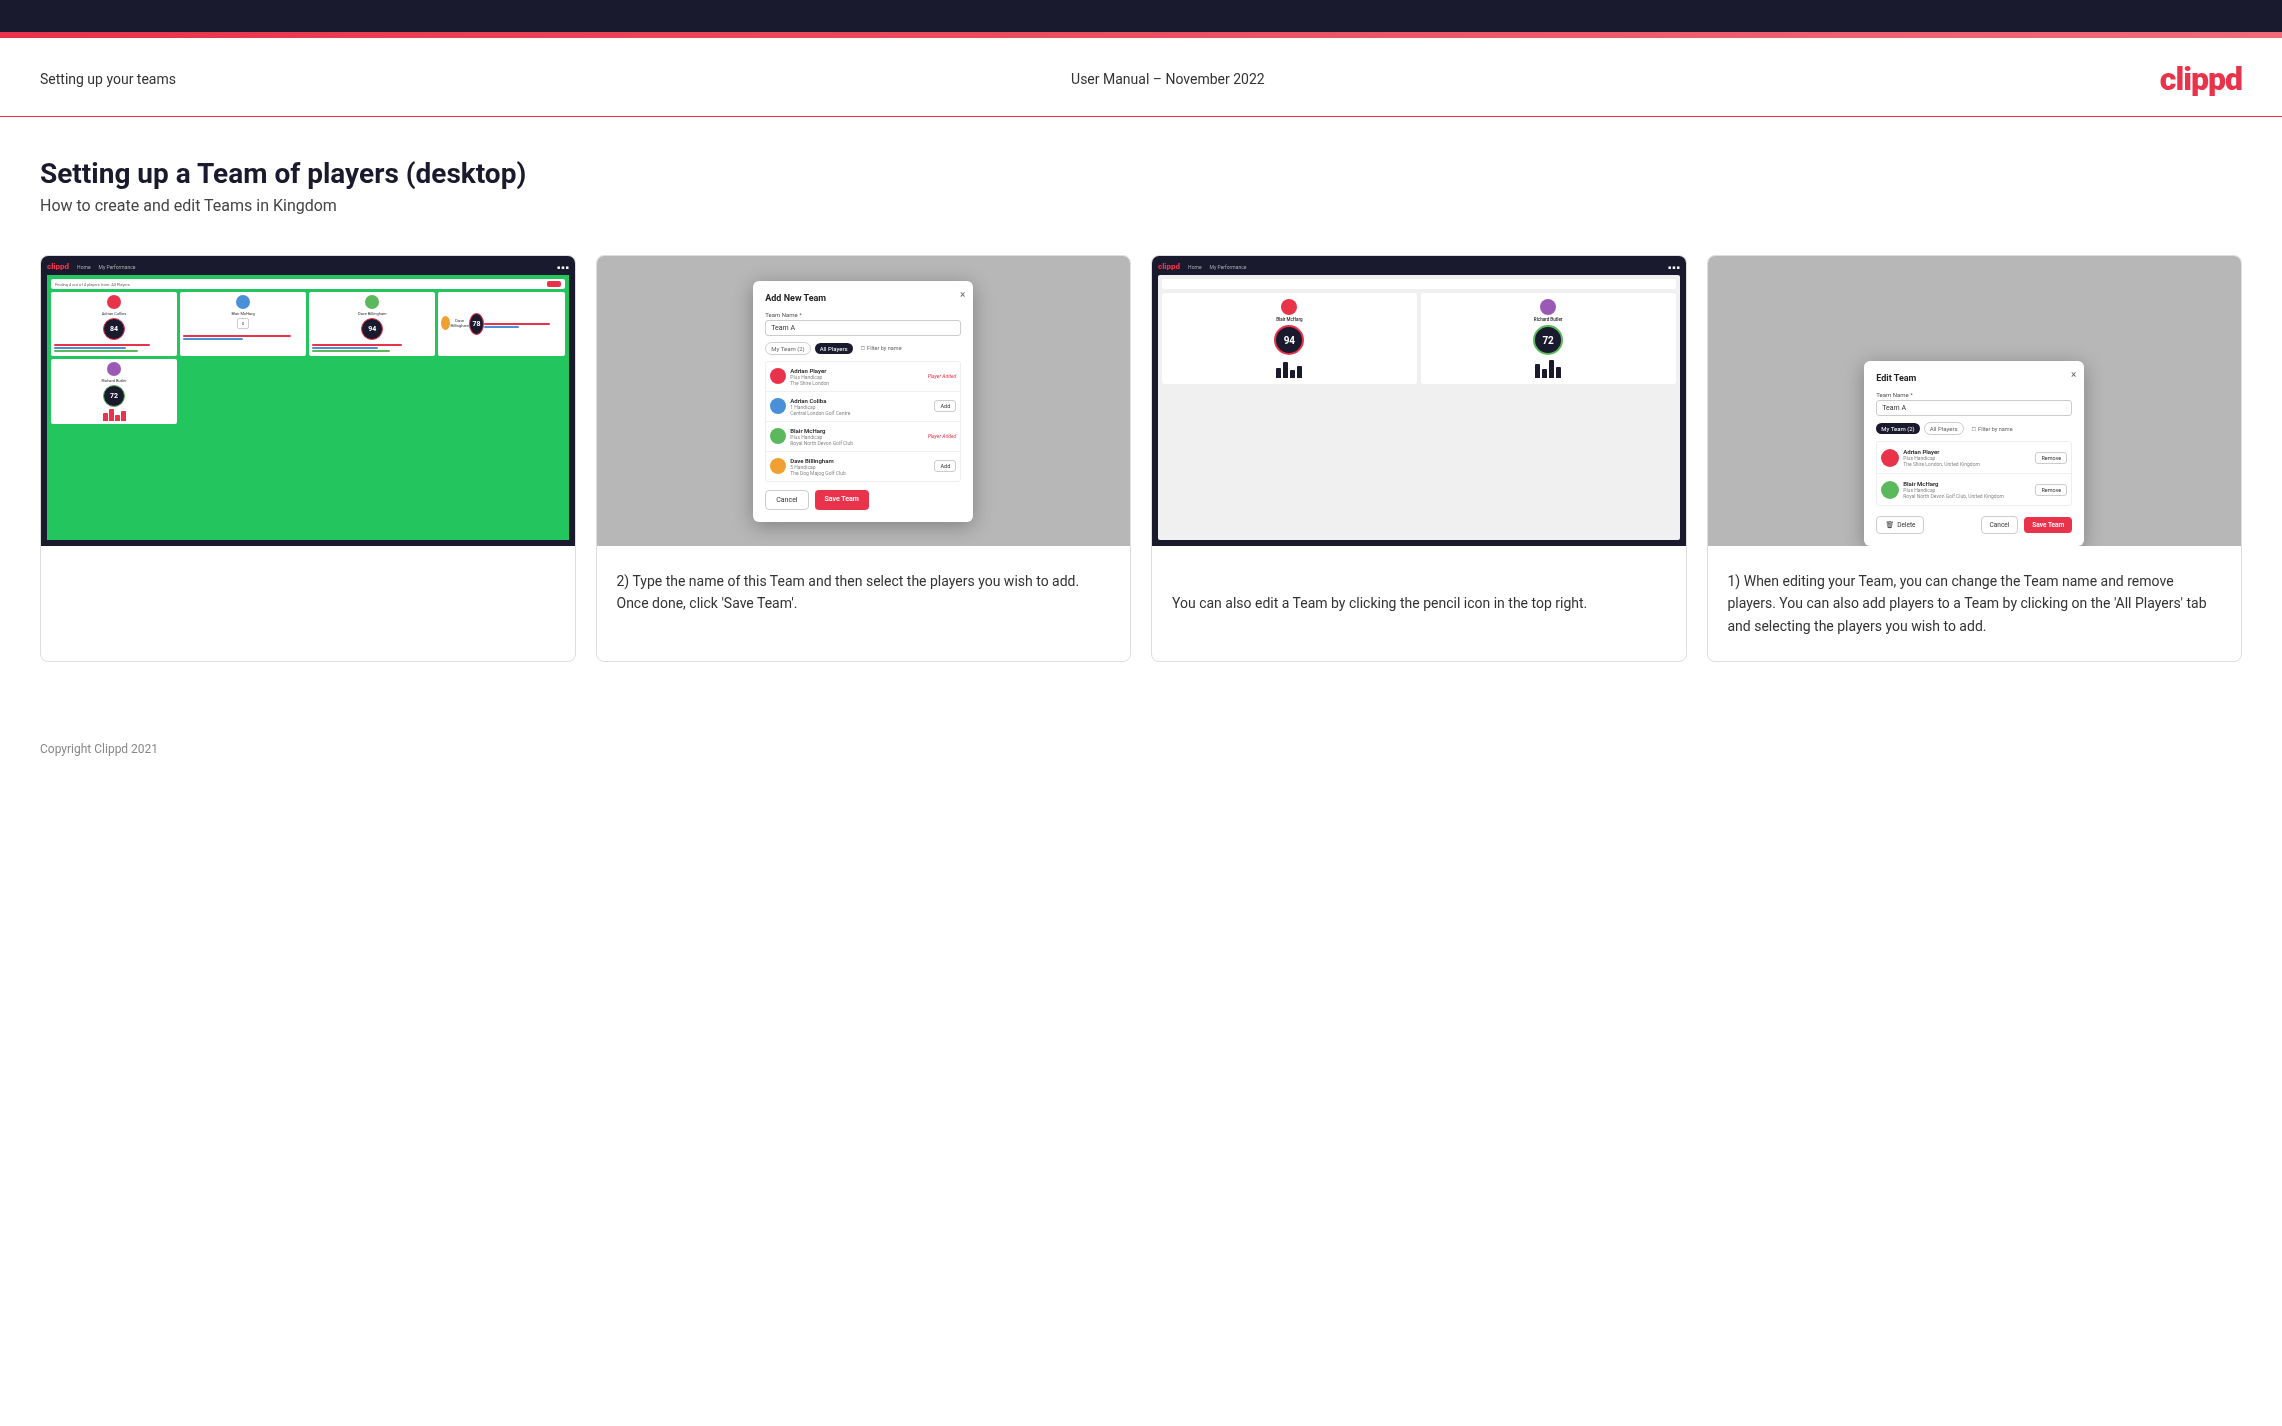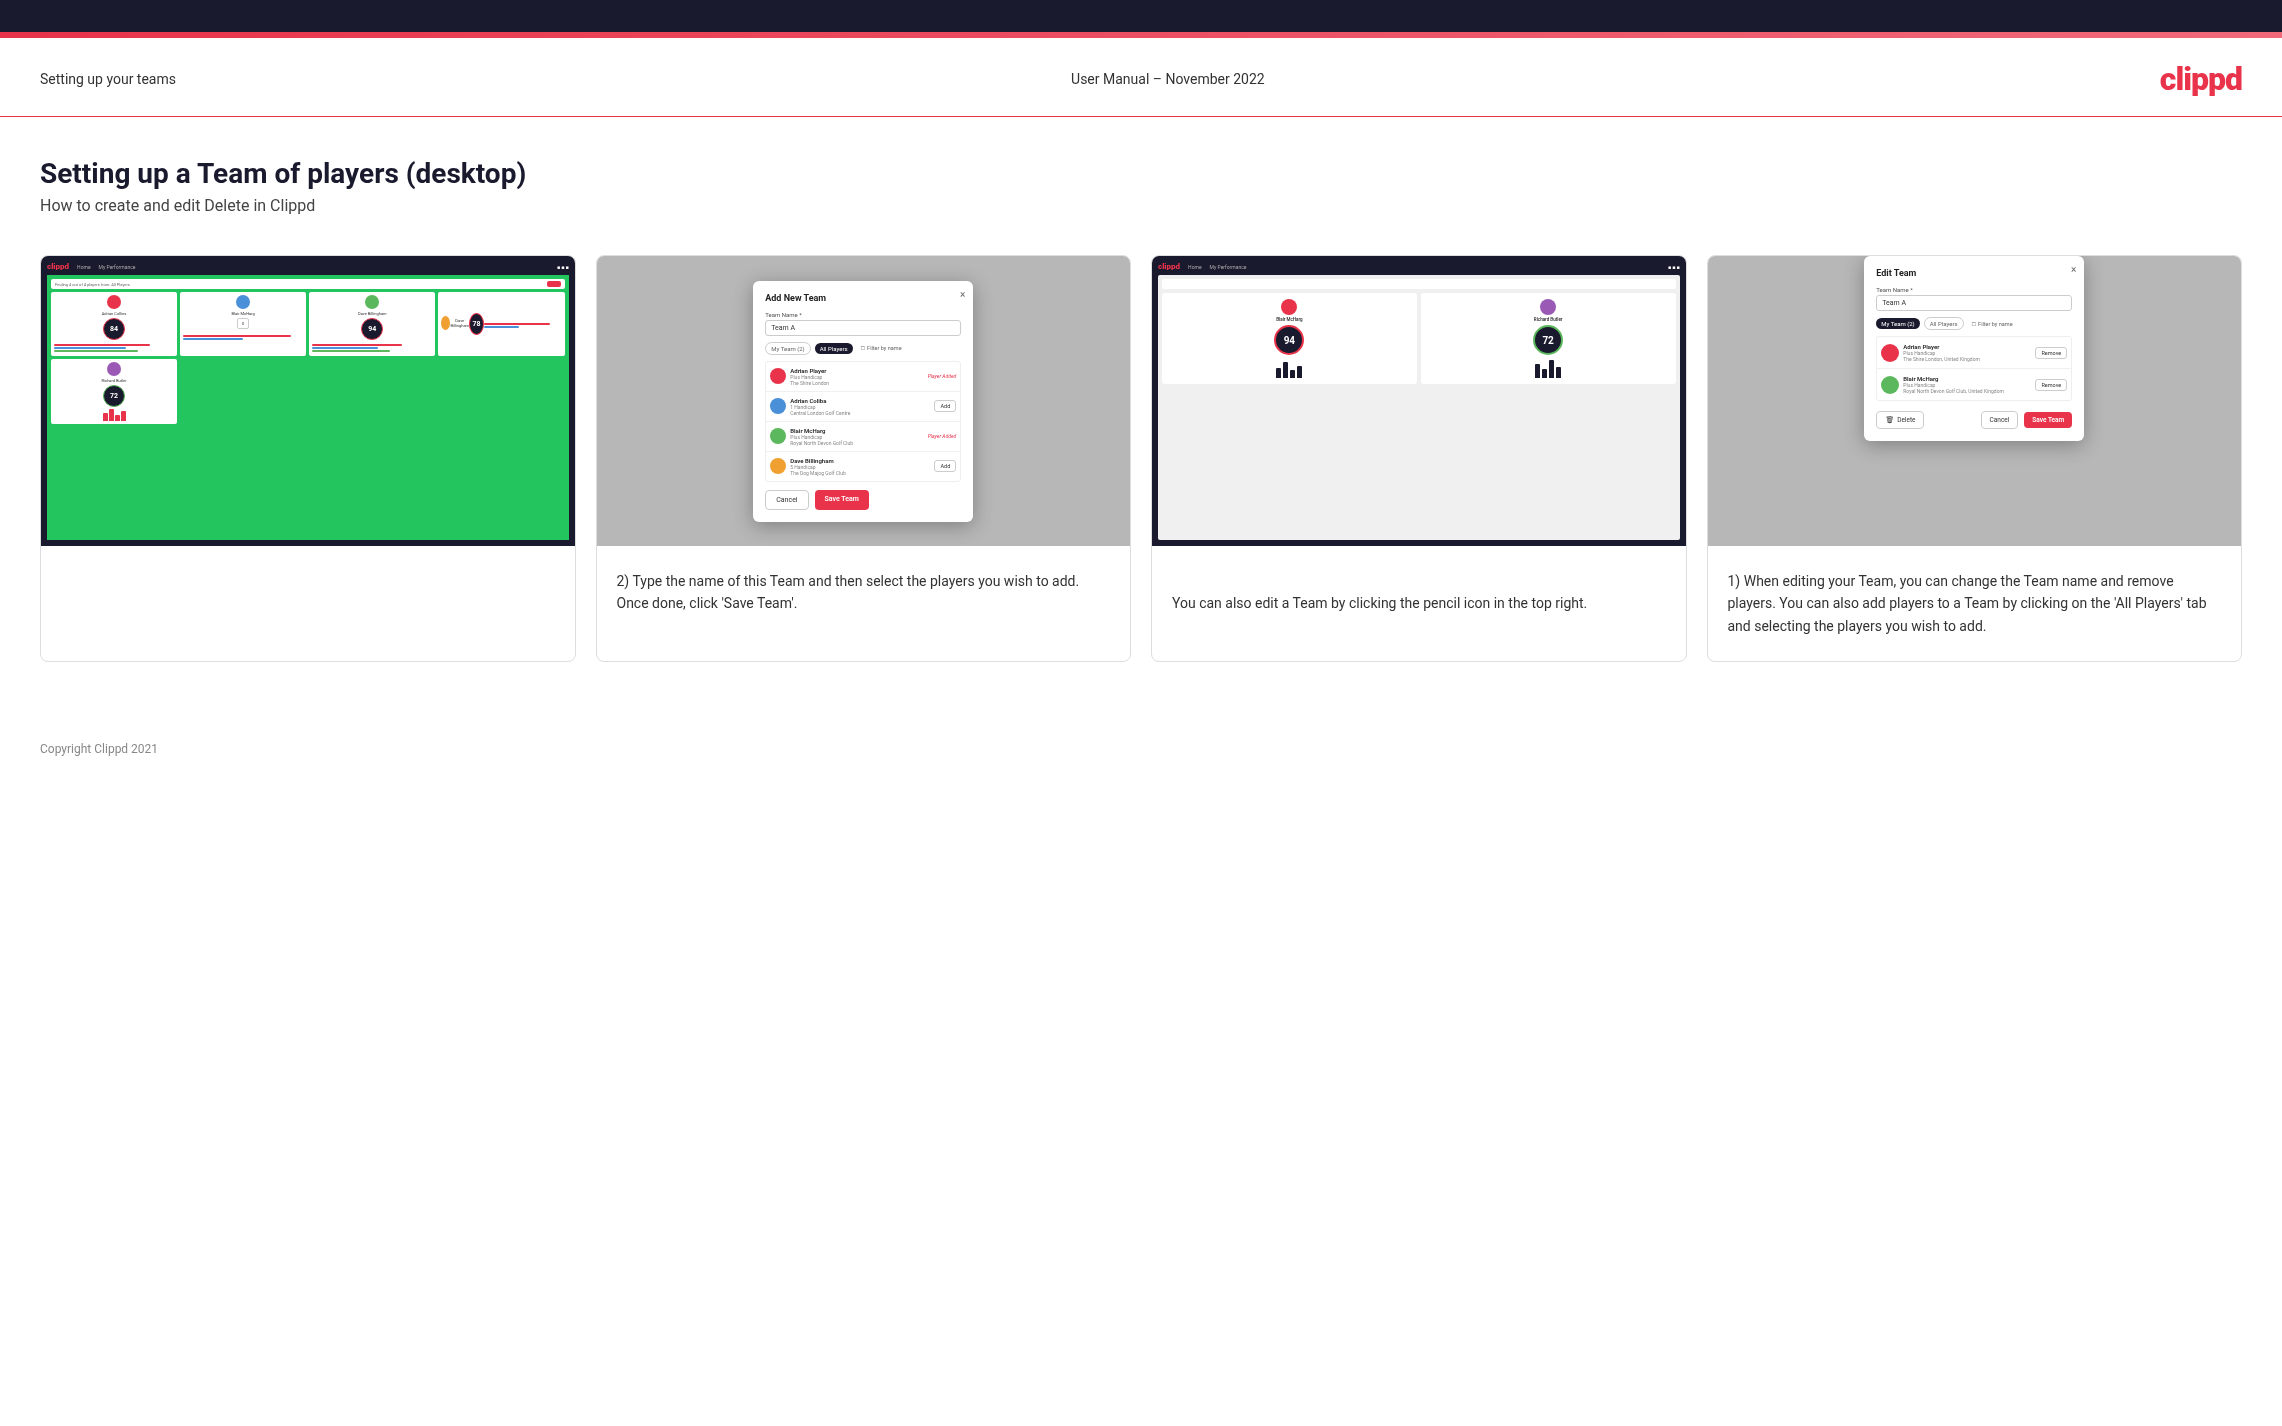--- a/index.html
+++ b/index.html
@@ -99,21 +99,21 @@
 <div class="accent-bar"></div>
 
 <div class="header">
   <span class="header-left">Setting up your teams</span>
   <span class="header-center">User Manual – November 2022</span>
   <span class="logo">clippd</span>
 </div>
 
 <div class="main-content">
   <div class="page-title">Setting up a Team of players (desktop)</div>
-  <div class="page-subtitle">How to create and edit Delete in Clippd</div>
+  <div class="page-subtitle">How to create and edit Teams in Kingdom</div>
 
   <div class="cards-row">
 
     <div class="card">
       <div class="card-screenshot">
         <div style="background:#1a1a2e; width:100%; height:100%; padding:6px; display:flex; flex-direction:column;">
 
           <div style="display:flex; align-items:center; gap:8px; margin-bottom:4px;">
             <span style="color:#e8334a; font-size:8px; font-weight:900;">clippd</span>
             <span style="color:#aaa; font-size:5px;">Home</span>
@@ -307,21 +307,21 @@
         </div>
       </div>
       <div class="card-text">
         <br>
         <p>You can also edit a Team by clicking the pencil icon in the top right.</p>
       </div>
     </div>
 
     <div class="card">
       <div class="card-screenshot">
-        <div style="background:rgba(0,0,0,0.25); width:100%; height:100%; display:flex; align-items:flex-start; justify-content:center;">
+        <div style="background:rgba(0,0,0,0.25); width:100%; height:100%; display:flex; align-items:flex-end; justify-content:center;">
           <div style="background:#fff; border-radius:6px; width:220px; padding:12px; box-shadow:0 4px 20px rgba(0,0,0,0.3); position:relative;">
             <div style="font-size:9px; font-weight:700; color:#222; margin-bottom:8px;">Edit Team</div>
             <div style="position:absolute; right:8px; top:8px; font-size:10px; color:#666;">×</div>
 
             <div style="font-size:6px; color:#555; margin-bottom:2px;">Team Name *</div>
             <div style="border:1px solid #ccc; border-radius:3px; padding:3px 5px; font-size:7px; margin-bottom:6px; color:#333; background:#fff;">
               <span>Team A</span>
             </div>
 
             <div style="display:flex; gap:4px; margin-bottom:6px; align-items:center;">

